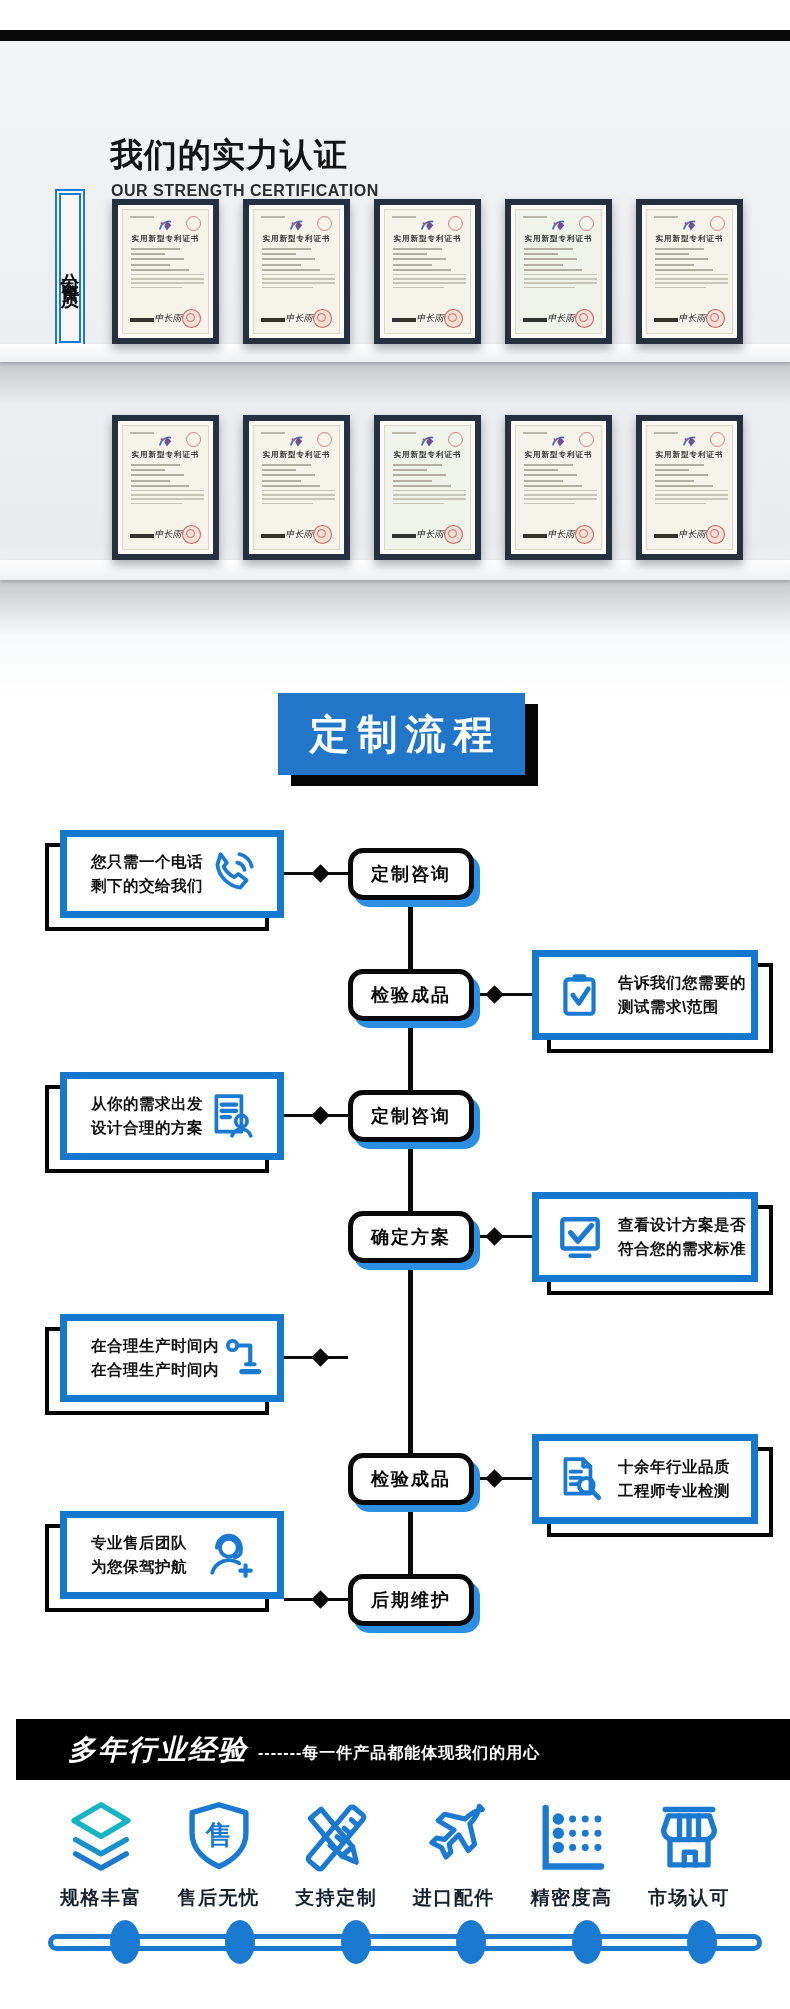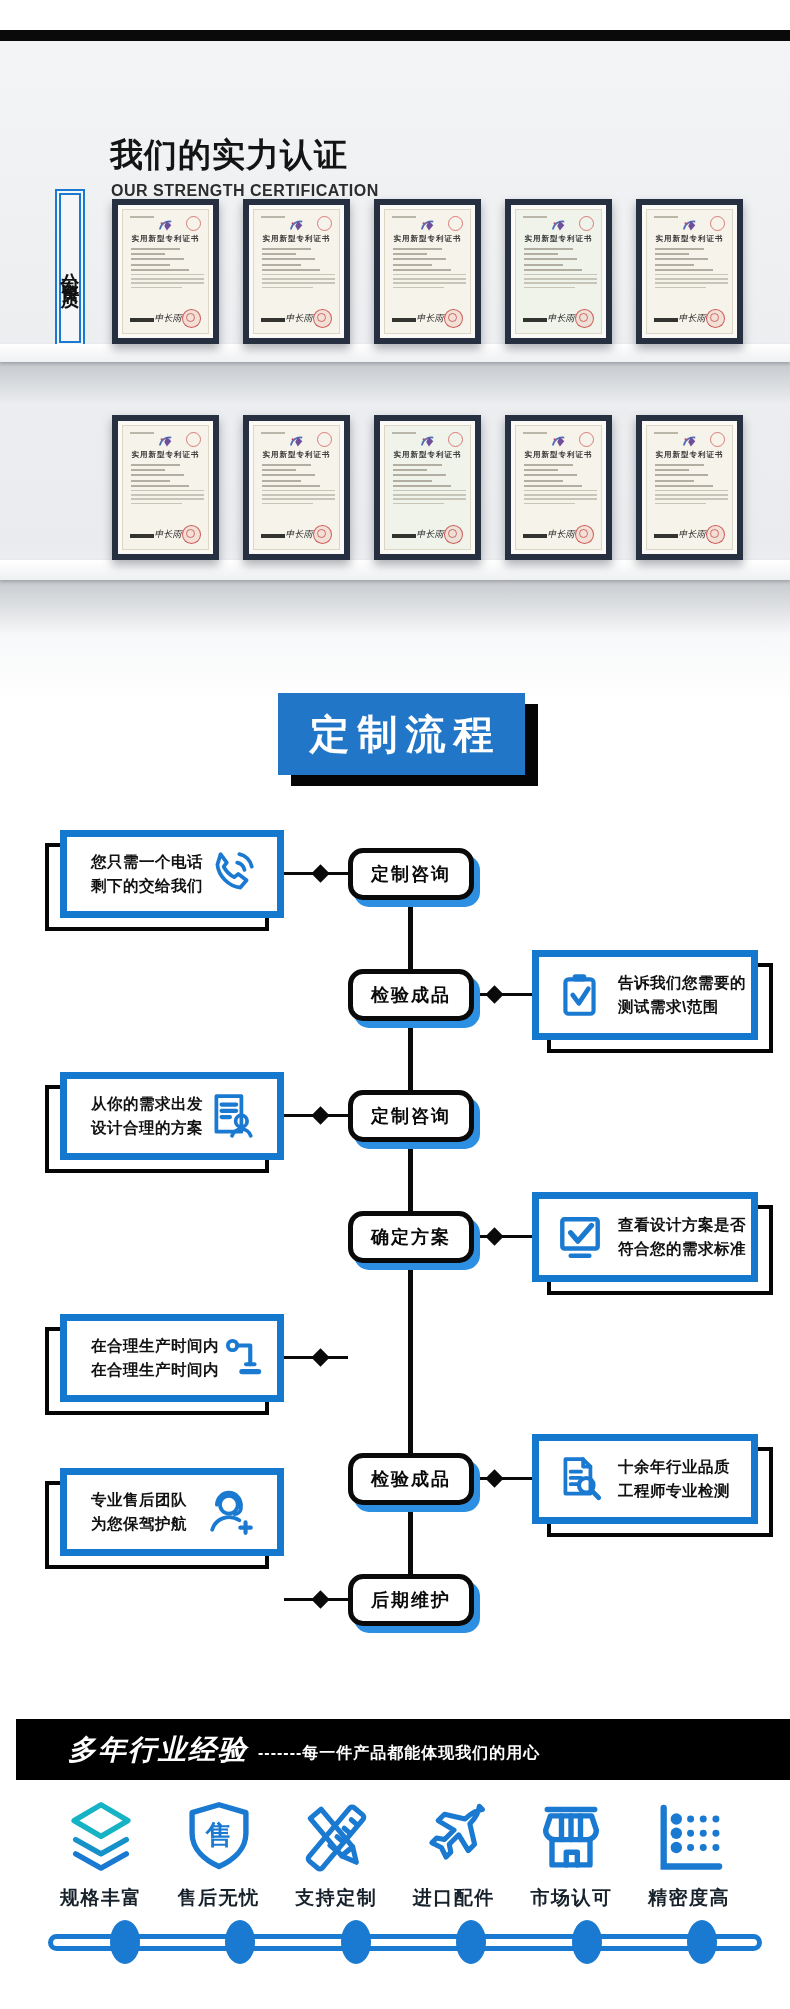--- a/index.html
+++ b/index.html
@@ -560,21 +560,21 @@
         <span>十余年行业品质</span>
           <span>工程师专业检测</span>
       </div>
     </div>
   </div>
 
   <div class="node" style="top:1574px">
       <span>后期维护</span>
     </div>
   <div class="connector cl" style="top:1598px;left:284px;width:64px;"></div>
-  <div class="sidebox left" style="left:60px;top:1468px;">
+  <div class="sidebox left" style="left:60px;top:1511px;">
     <div class="shadowbox"></div>
     <div class="boxinner">
       <div class="boxtext">
         <span>专业售后团队</span>
           <span>为您保驾护航</span>
       </div>
       <svg class="flow-icon" viewBox="0 0 48 48">
         <g fill="none" stroke="#1a79d0" stroke-linecap="round" stroke-linejoin="round" stroke-width="3.6">
           <circle cx="21" cy="17" r="8.5"></circle>
           <path d="M9.5 17 a11.5 11.5 0 0 1 23 0"></path>
@@ -622,32 +622,20 @@
           </g>
         </g>
       </svg>
       <div class="feature-label">支持定制</div>
     </div>
     <div class="feature">
       <svg viewBox="0 0 48 48">
         <path d="M42 6 c-4 .5 -8 3 -11 6 l-13 -3 -4 4 10 6 -6 6 -5 -1 -3 3 6 3 3 6 3 -3 -1 -5 6 -6 6 10 4 -4 -3 -13 c3 -3 5.5 -7 6 -11 z" fill="none" stroke="#1a79d0" stroke-width="3.2" stroke-linejoin="round"></path>
       </svg>
       <div class="feature-label">进口配件</div>
-    </div>
-    <div class="feature">
-      <svg viewBox="0 0 48 48">
-        <g fill="none" stroke="#1a79d0" stroke-width="3.4" stroke-linejoin="round" stroke-linecap="round">
-          <path d="M9 6 h30"></path>
-          <path d="M11 10 h26 l3 9 c0 3.5 -2.5 6 -6 6 h-20 c-3.5 0 -6 -2.5 -6 -6 z"></path>
-          <path d="M18 10 v15 M24 10 v15 M30 10 v15"></path>
-          <path d="M12 25 v16 h24 v-16"></path>
-          <path d="M21 41 v-8 h7 v8"></path>
-        </g>
-      </svg>
-      <div class="feature-label">市场认可</div>
     </div>
     <div class="feature">
       <svg viewBox="0 0 48 48">
         <path d="M8 5 V42 H43" fill="none" stroke="#1a79d0" stroke-width="4" stroke-linecap="round"></path>
         <g fill="#1a79d0">
           <circle cx="16" cy="12" r="3.6"></circle>
             <circle cx="16" cy="21" r="3.6"></circle>
             <circle cx="16" cy="30" r="3.6"></circle>
           <circle cx="25" cy="12" r="2.2"></circle>
             <circle cx="33" cy="12" r="2.2"></circle>
@@ -655,20 +643,32 @@
           <circle cx="25" cy="21" r="2.2"></circle>
             <circle cx="33" cy="21" r="2.2"></circle>
             <circle cx="41" cy="21" r="2.2"></circle>
           <circle cx="25" cy="30" r="2.2"></circle>
             <circle cx="33" cy="30" r="2.2"></circle>
             <circle cx="41" cy="30" r="2.2"></circle>
         </g>
       </svg>
       <div class="feature-label">精密度高</div>
     </div>
+    <div class="feature">
+      <svg viewBox="0 0 48 48">
+        <g fill="none" stroke="#1a79d0" stroke-width="3.4" stroke-linejoin="round" stroke-linecap="round">
+          <path d="M9 6 h30"></path>
+          <path d="M11 10 h26 l3 9 c0 3.5 -2.5 6 -6 6 h-20 c-3.5 0 -6 -2.5 -6 -6 z"></path>
+          <path d="M18 10 v15 M24 10 v15 M30 10 v15"></path>
+          <path d="M12 25 v16 h24 v-16"></path>
+          <path d="M21 41 v-8 h7 v8"></path>
+        </g>
+      </svg>
+      <div class="feature-label">市场认可</div>
+    </div>
   </div>
 
   <div class="progress-line"></div>
   <div class="progress-dot" style="left:110px"></div>
   <div class="progress-dot" style="left:225px"></div>
   <div class="progress-dot" style="left:341px"></div>
   <div class="progress-dot" style="left:456px"></div>
   <div class="progress-dot" style="left:572px"></div>
   <div class="progress-dot" style="left:687px"></div>
 

